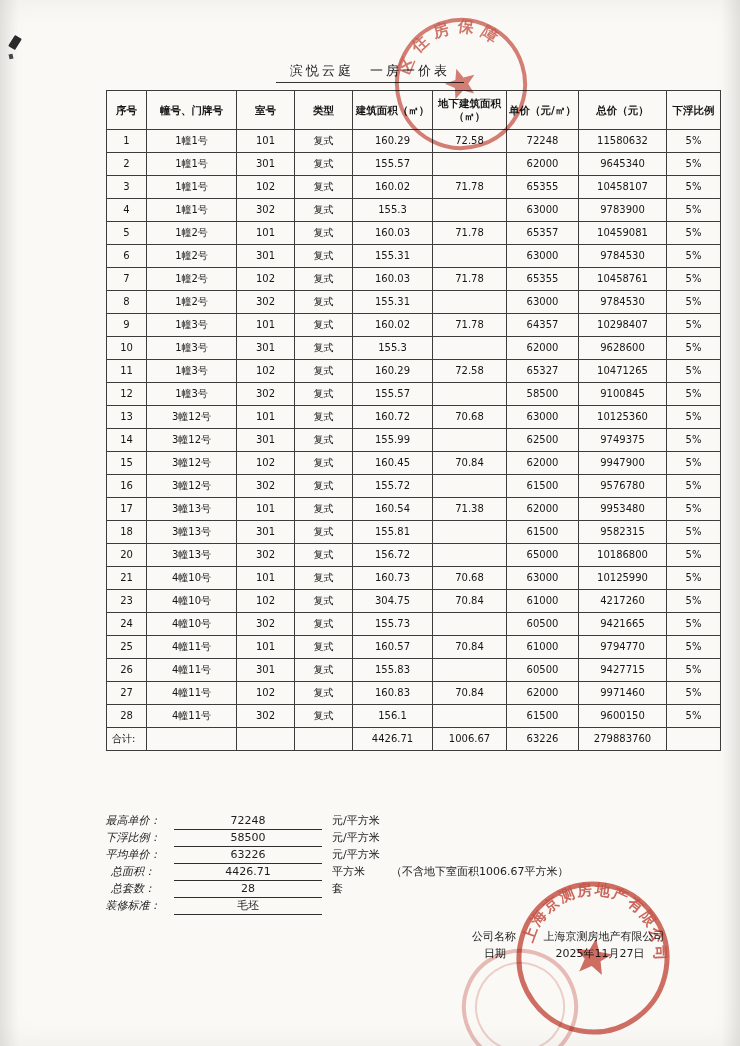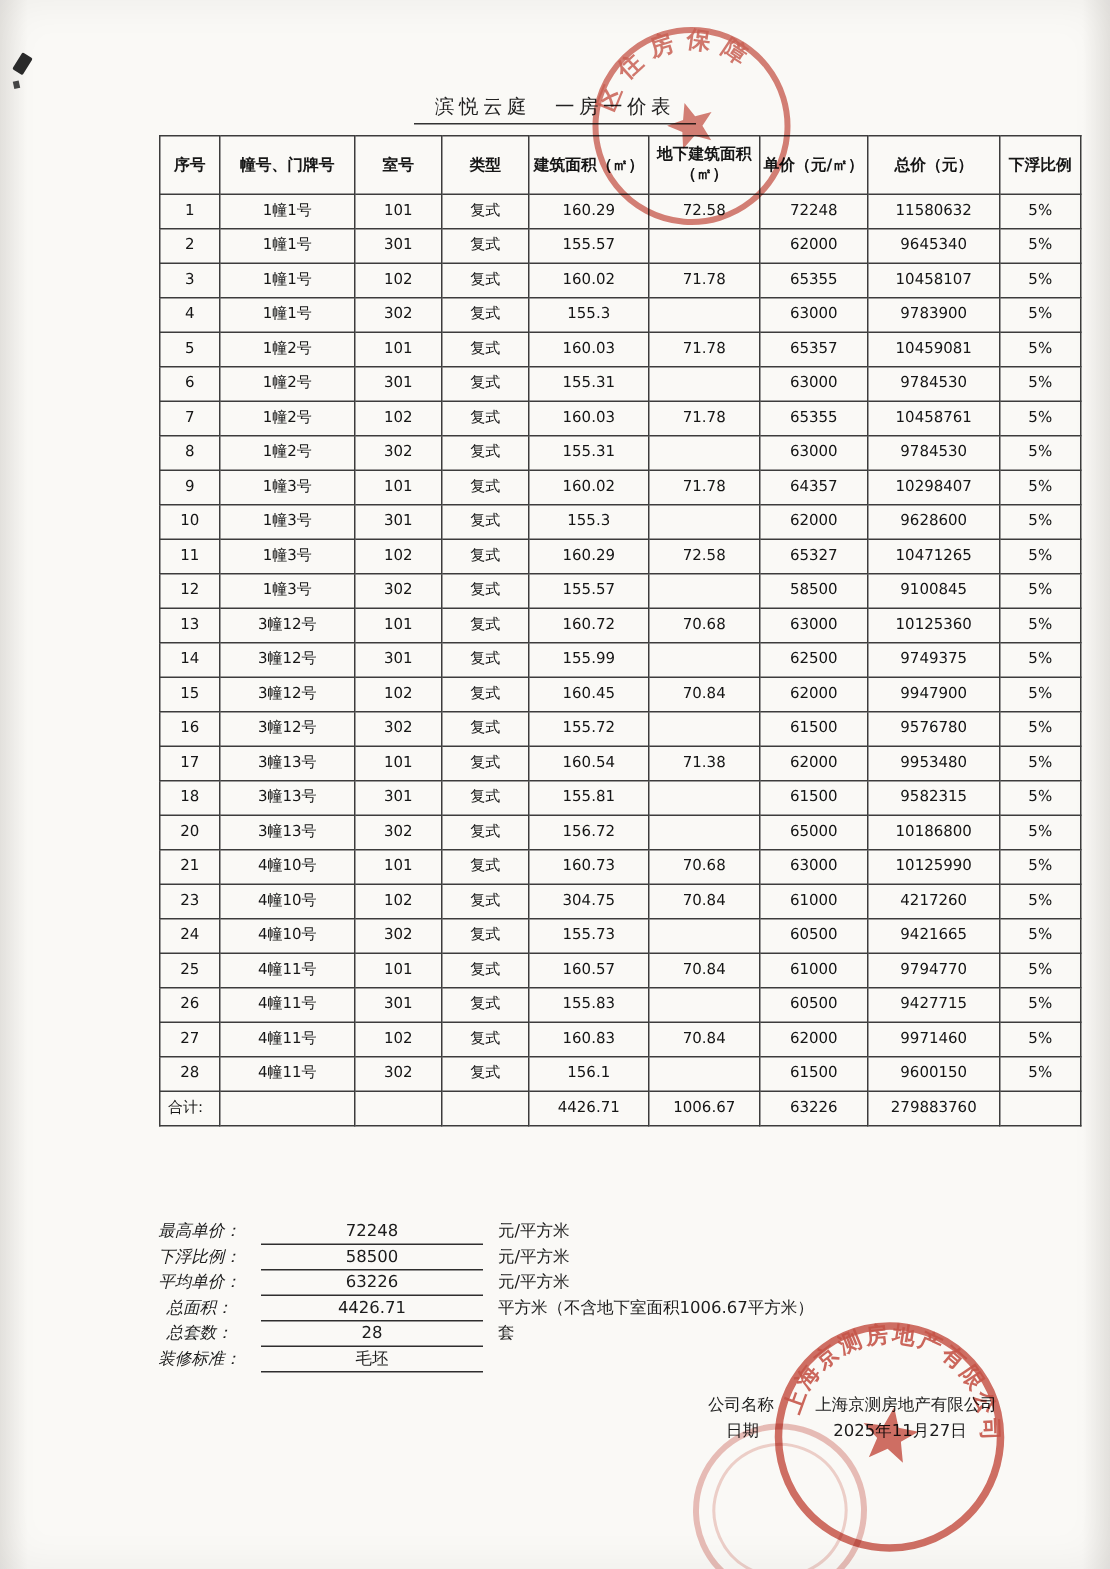--- a/index.html
+++ b/index.html
@@ -38,21 +38,21 @@
   table.price th{font-weight:bold;font-size:10.5px;height:34px;padding:2px 1px;}
   tr.total td{font-size:10px;height:22px;}
   tr.total td.lab{text-align:left;padding-left:5px;}
 
   
   .summary{position:absolute;left:92px;top:812px;font-size:11px;color:#1c1c1c;}
   .srow{height:17px;line-height:17px;white-space:nowrap;}
   .slabel{display:inline-block;width:82px;text-align:center;font-style:italic;}
   .svalue{display:inline-block;width:148px;text-align:center;border-bottom:1px solid #2e2e2e;}
   .sunit{display:inline-block;margin-left:10px;}
-  .snote{display:inline-block;}
+  .snote{display:inline-block;margin-left:26px;}
 
   
   .footer{position:absolute;left:472px;top:928px;font-size:11px;color:#1c1c1c;}
   .footer .line{height:17px;line-height:17px;white-space:nowrap;}
   .footer .flabel{display:inline-block;min-width:58px;}
   .footer .fval{margin-left:10px;}
   .footer .line.date .flabel{padding-left:12px;}
 
   
   .stamp{position:absolute;pointer-events:none;mix-blend-mode:multiply;}

